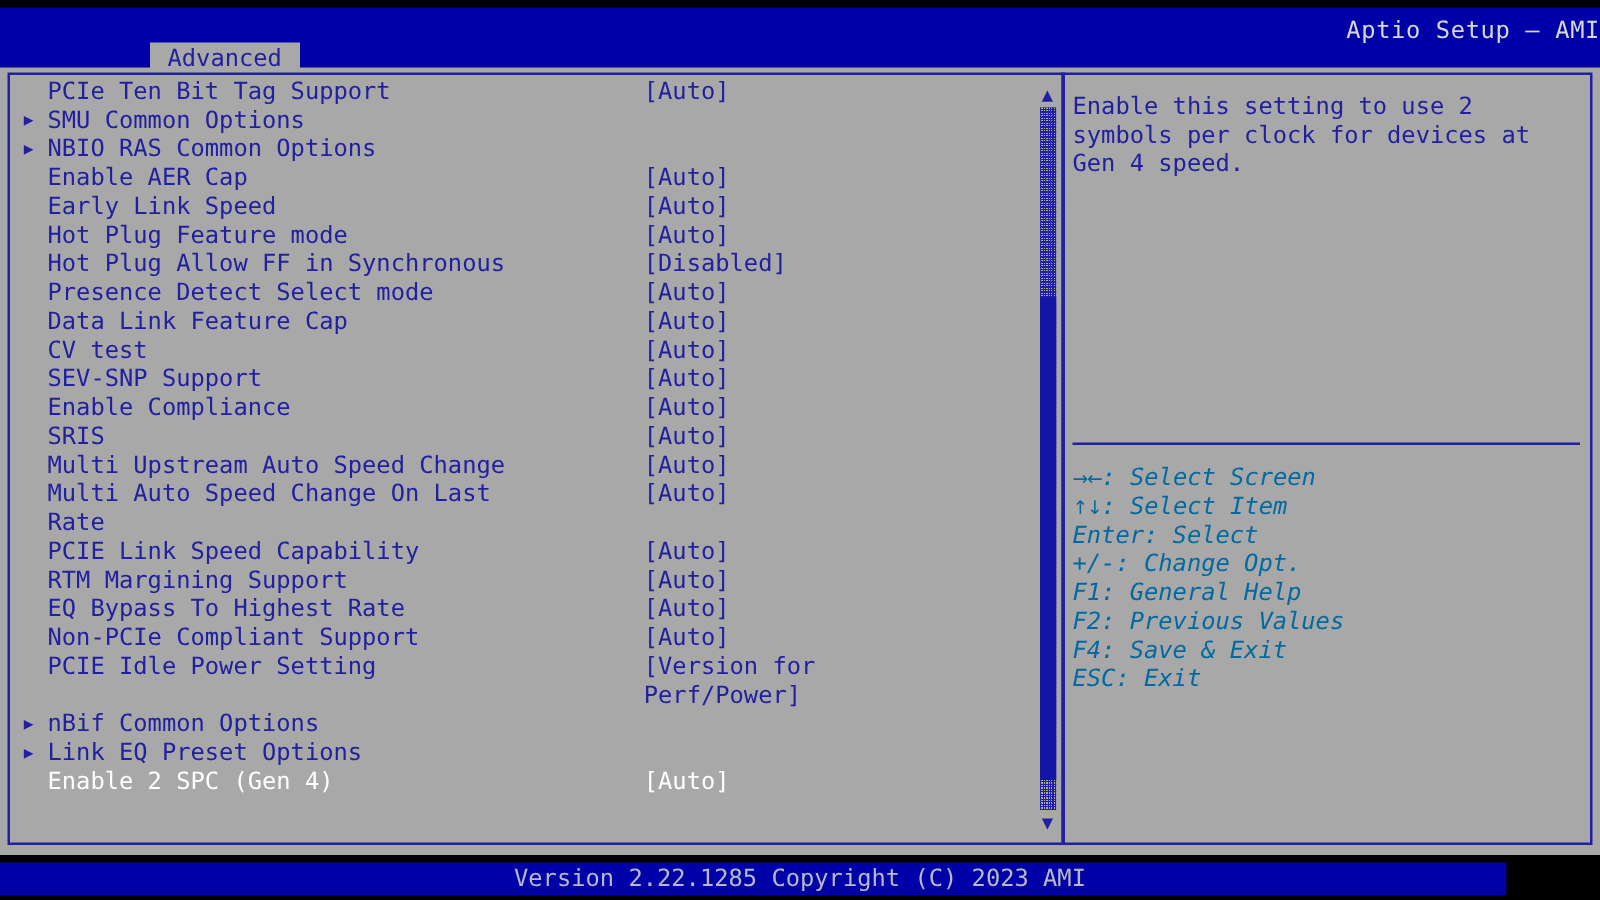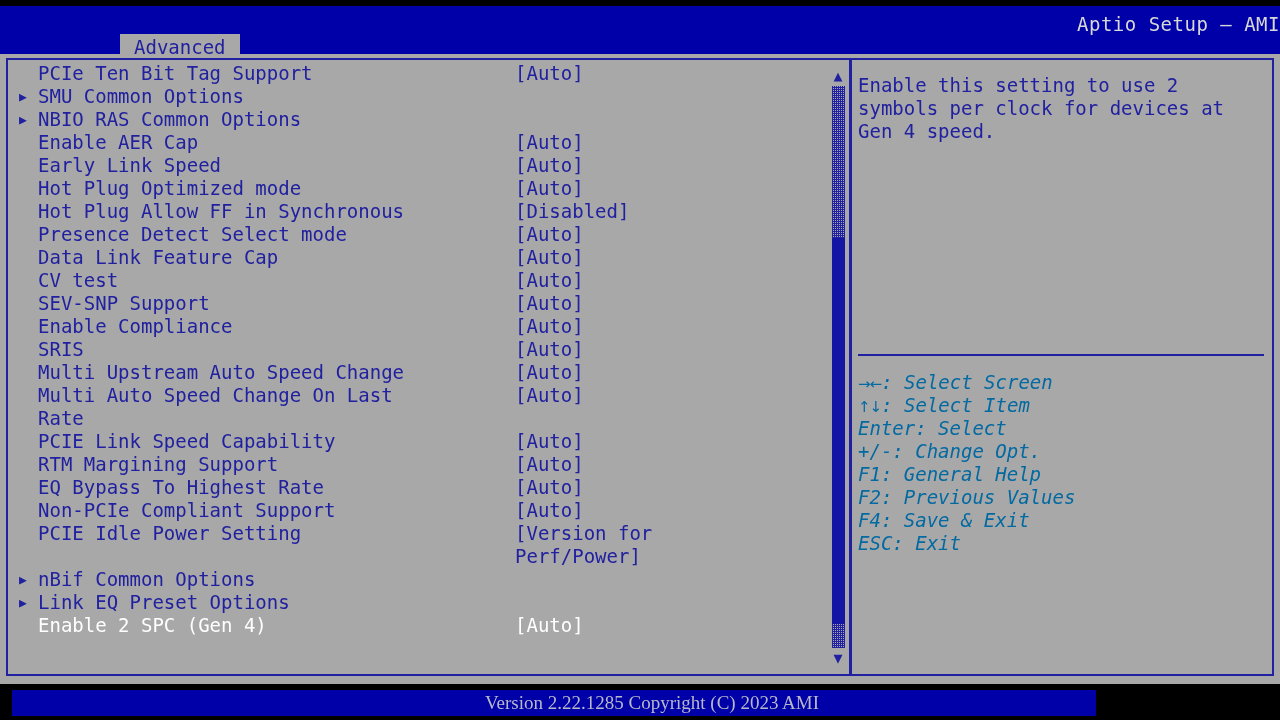--- a/index.html
+++ b/index.html
@@ -217,26 +217,25 @@
   }
   .key-line .glyph {
     font-family: "DejaVu Sans", "Liberation Sans", sans-serif;
     font-size: 15px;
     letter-spacing: -1px;
   }
 
   
   .footer {
     position: absolute;
-    left: 12px;
+    left: 0;
     top: 690px;
-    width: 1084px;
+    width: 1205px;
     height: 26px;
     background: #0000a8;
-    font-family: Liberation Serif, serif;
   }
   .footer-text {
     position: absolute;
     left: 0;
     top: 2px;
     width: 1280px;
     text-align: center;
     color: #b8b8c8;
     font-size: 19px;
     white-space: pre;
@@ -257,21 +256,21 @@
   <div class="body-grey"></div>
   <div class="frame"></div>
   <div class="vdivider"></div>
 
   <div class="settings" id="settings-list">
       <div class="row"><span class="arrow"></span><span class="label">PCIe Ten Bit Tag Support</span><span class="value">[Auto]</span></div>
       <div class="row"><span class="arrow">▶</span><span class="label">SMU Common Options</span><span class="value"></span></div>
       <div class="row"><span class="arrow">▶</span><span class="label">NBIO RAS Common Options</span><span class="value"></span></div>
       <div class="row"><span class="arrow"></span><span class="label">Enable AER Cap</span><span class="value">[Auto]</span></div>
       <div class="row"><span class="arrow"></span><span class="label">Early Link Speed</span><span class="value">[Auto]</span></div>
-      <div class="row"><span class="arrow"></span><span class="label">Hot Plug Optimized mode</span><span class="value">[Auto]</span></div>
+      <div class="row"><span class="arrow"></span><span class="label">Hot Plug Feature mode</span><span class="value">[Auto]</span></div>
       <div class="row"><span class="arrow"></span><span class="label">Hot Plug Allow FF in Synchronous</span><span class="value">[Disabled]</span></div>
       <div class="row"><span class="arrow"></span><span class="label">Presence Detect Select mode</span><span class="value">[Auto]</span></div>
       <div class="row"><span class="arrow"></span><span class="label">Data Link Feature Cap</span><span class="value">[Auto]</span></div>
       <div class="row"><span class="arrow"></span><span class="label">CV test</span><span class="value">[Auto]</span></div>
       <div class="row"><span class="arrow"></span><span class="label">SEV-SNP Support</span><span class="value">[Auto]</span></div>
       <div class="row"><span class="arrow"></span><span class="label">Enable Compliance</span><span class="value">[Auto]</span></div>
       <div class="row"><span class="arrow"></span><span class="label">SRIS</span><span class="value">[Auto]</span></div>
       <div class="row"><span class="arrow"></span><span class="label">Multi Upstream Auto Speed Change</span><span class="value">[Auto]</span></div>
       <div class="row"><span class="arrow"></span><span class="label">Multi Auto Speed Change On Last</span><span class="value">[Auto]</span></div>
       <div class="row"><span class="arrow"></span><span class="label">Rate</span><span class="value"></span></div>

